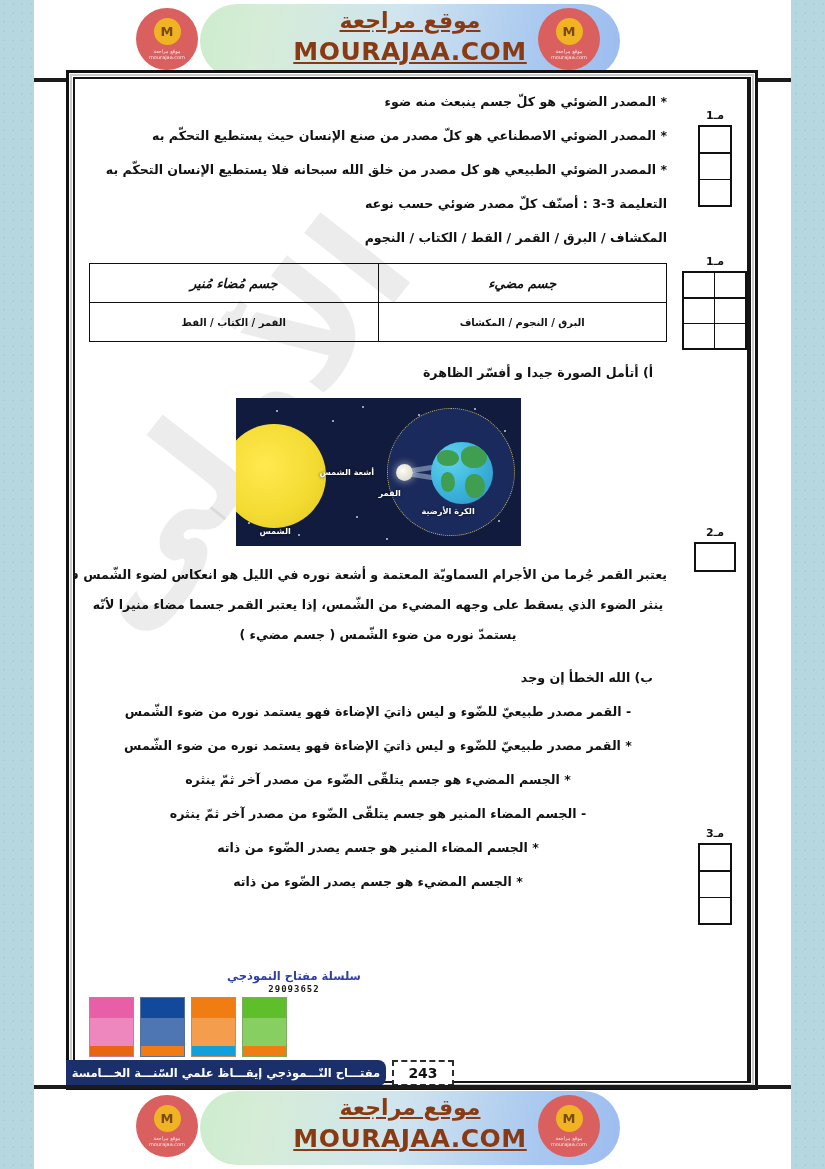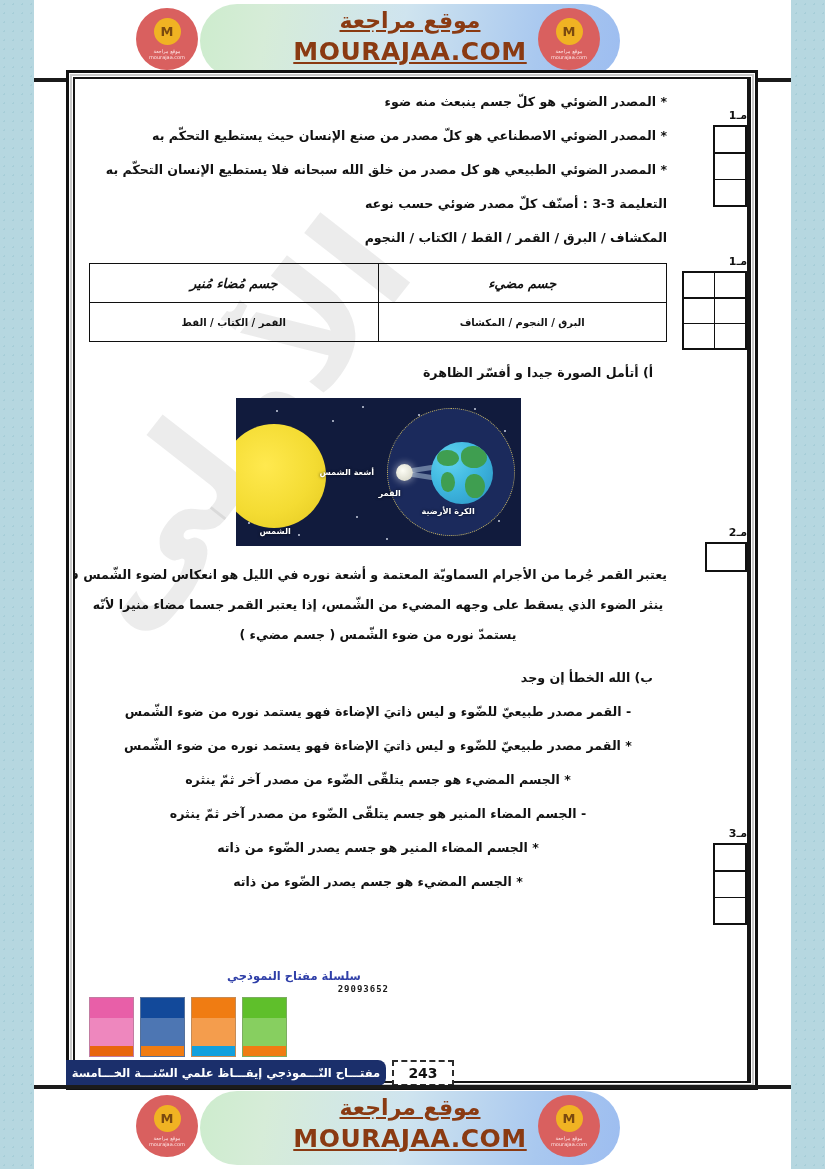--- a/index.html
+++ b/index.html
@@ -263,21 +263,21 @@
     text-align: center;
     width: 190px;
     margin: 0 0 1px 0;
     letter-spacing: .3px;
   }
   #promo-phone {
     font-family: "DejaVu Sans Mono", "Liberation Mono", monospace;
     font-size: 9px;
     font-weight: bold;
     color: #1a1a1a;
-    text-align: right;
+    text-align: center;
     width: 190px;
     margin: 0 0 3px 0;
     letter-spacing: 1px;
   }
   #promo-books { display: flex; flex-direction: row-reverse; gap: 6px; }
   .book {
     width: 45px; height: 60px;
     border: 1px solid #99999980;
     display: flex; flex-direction: column;
     overflow: hidden;
@@ -293,21 +293,21 @@
   .book.orange .bk-bot { background: #12a0dd; }
   .book.green .bk-bot { background: #f07c12; }
 
   
   #score-col {
     position: relative;
     flex: 0 0 66px;
     border-right: 2px solid #151515;
     direction: rtl;
   }
-  .score-group { position: absolute; width: 100%; }
+  .score-group { position: absolute; width: 100%; text-align: center; }
   .score-label {
     font-size: 11px; font-weight: bold; color: #111;
     direction: rtl; margin-bottom: 3px;
   }
   .score-grid {
     display: inline-grid;
     border: 2px solid #111;
     background: #111;
     gap: 1.5px;
   }

